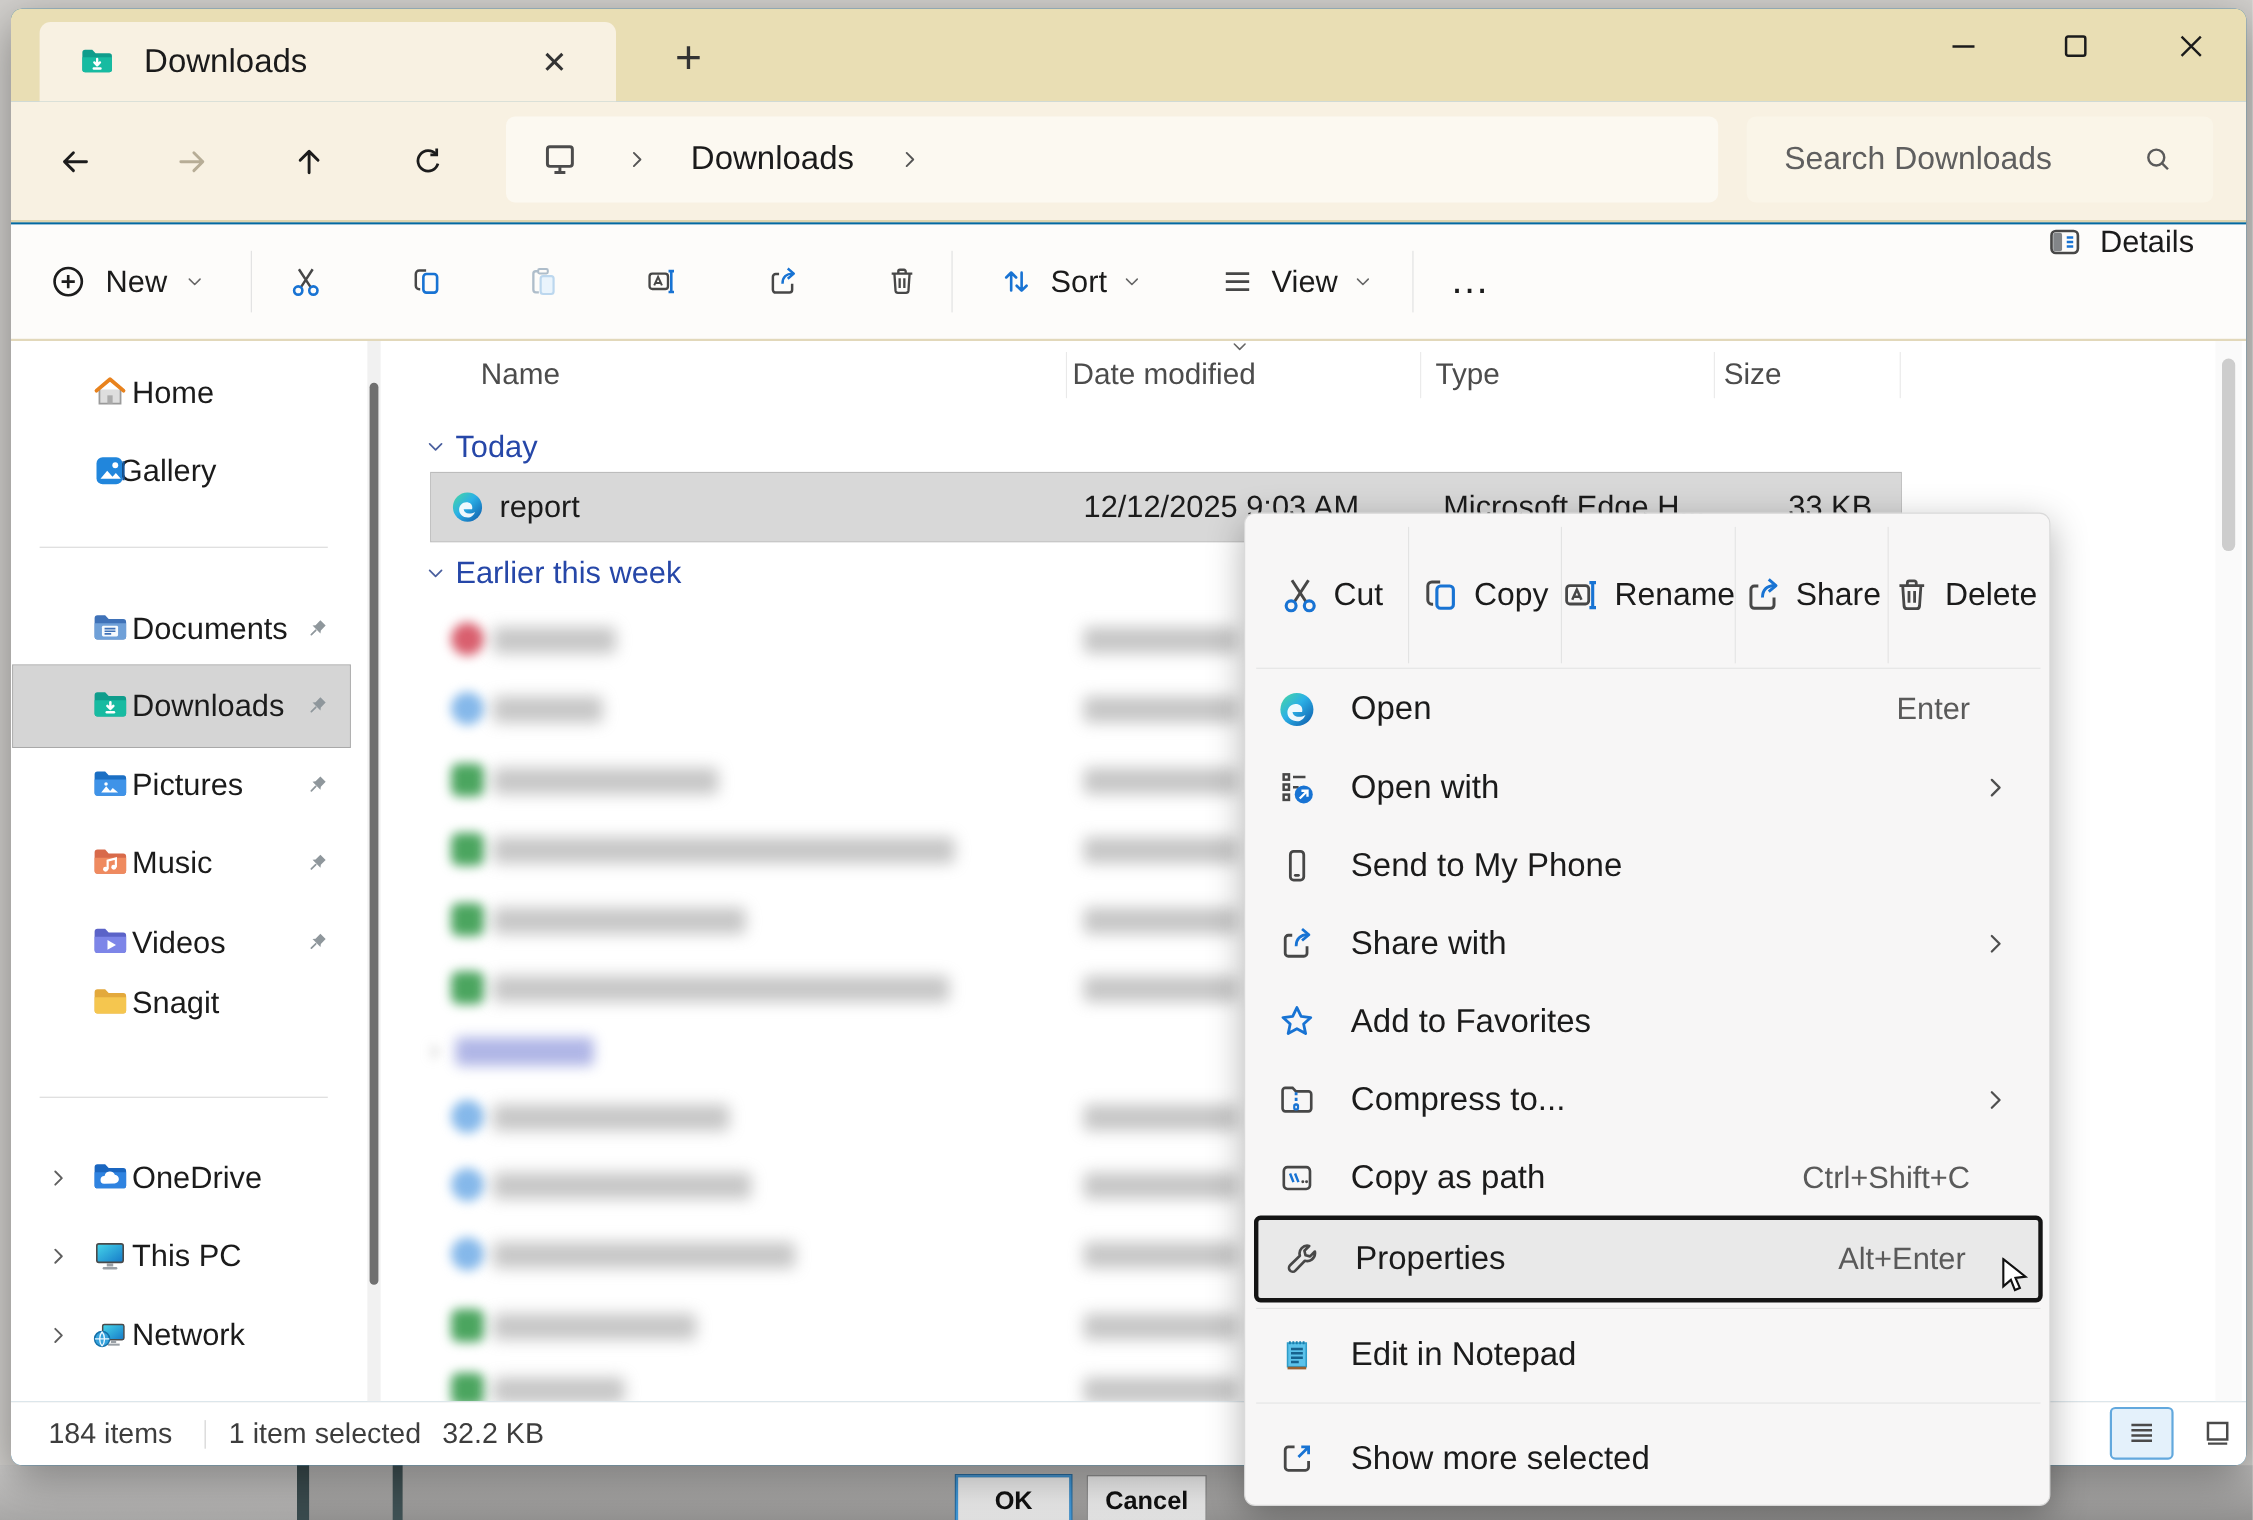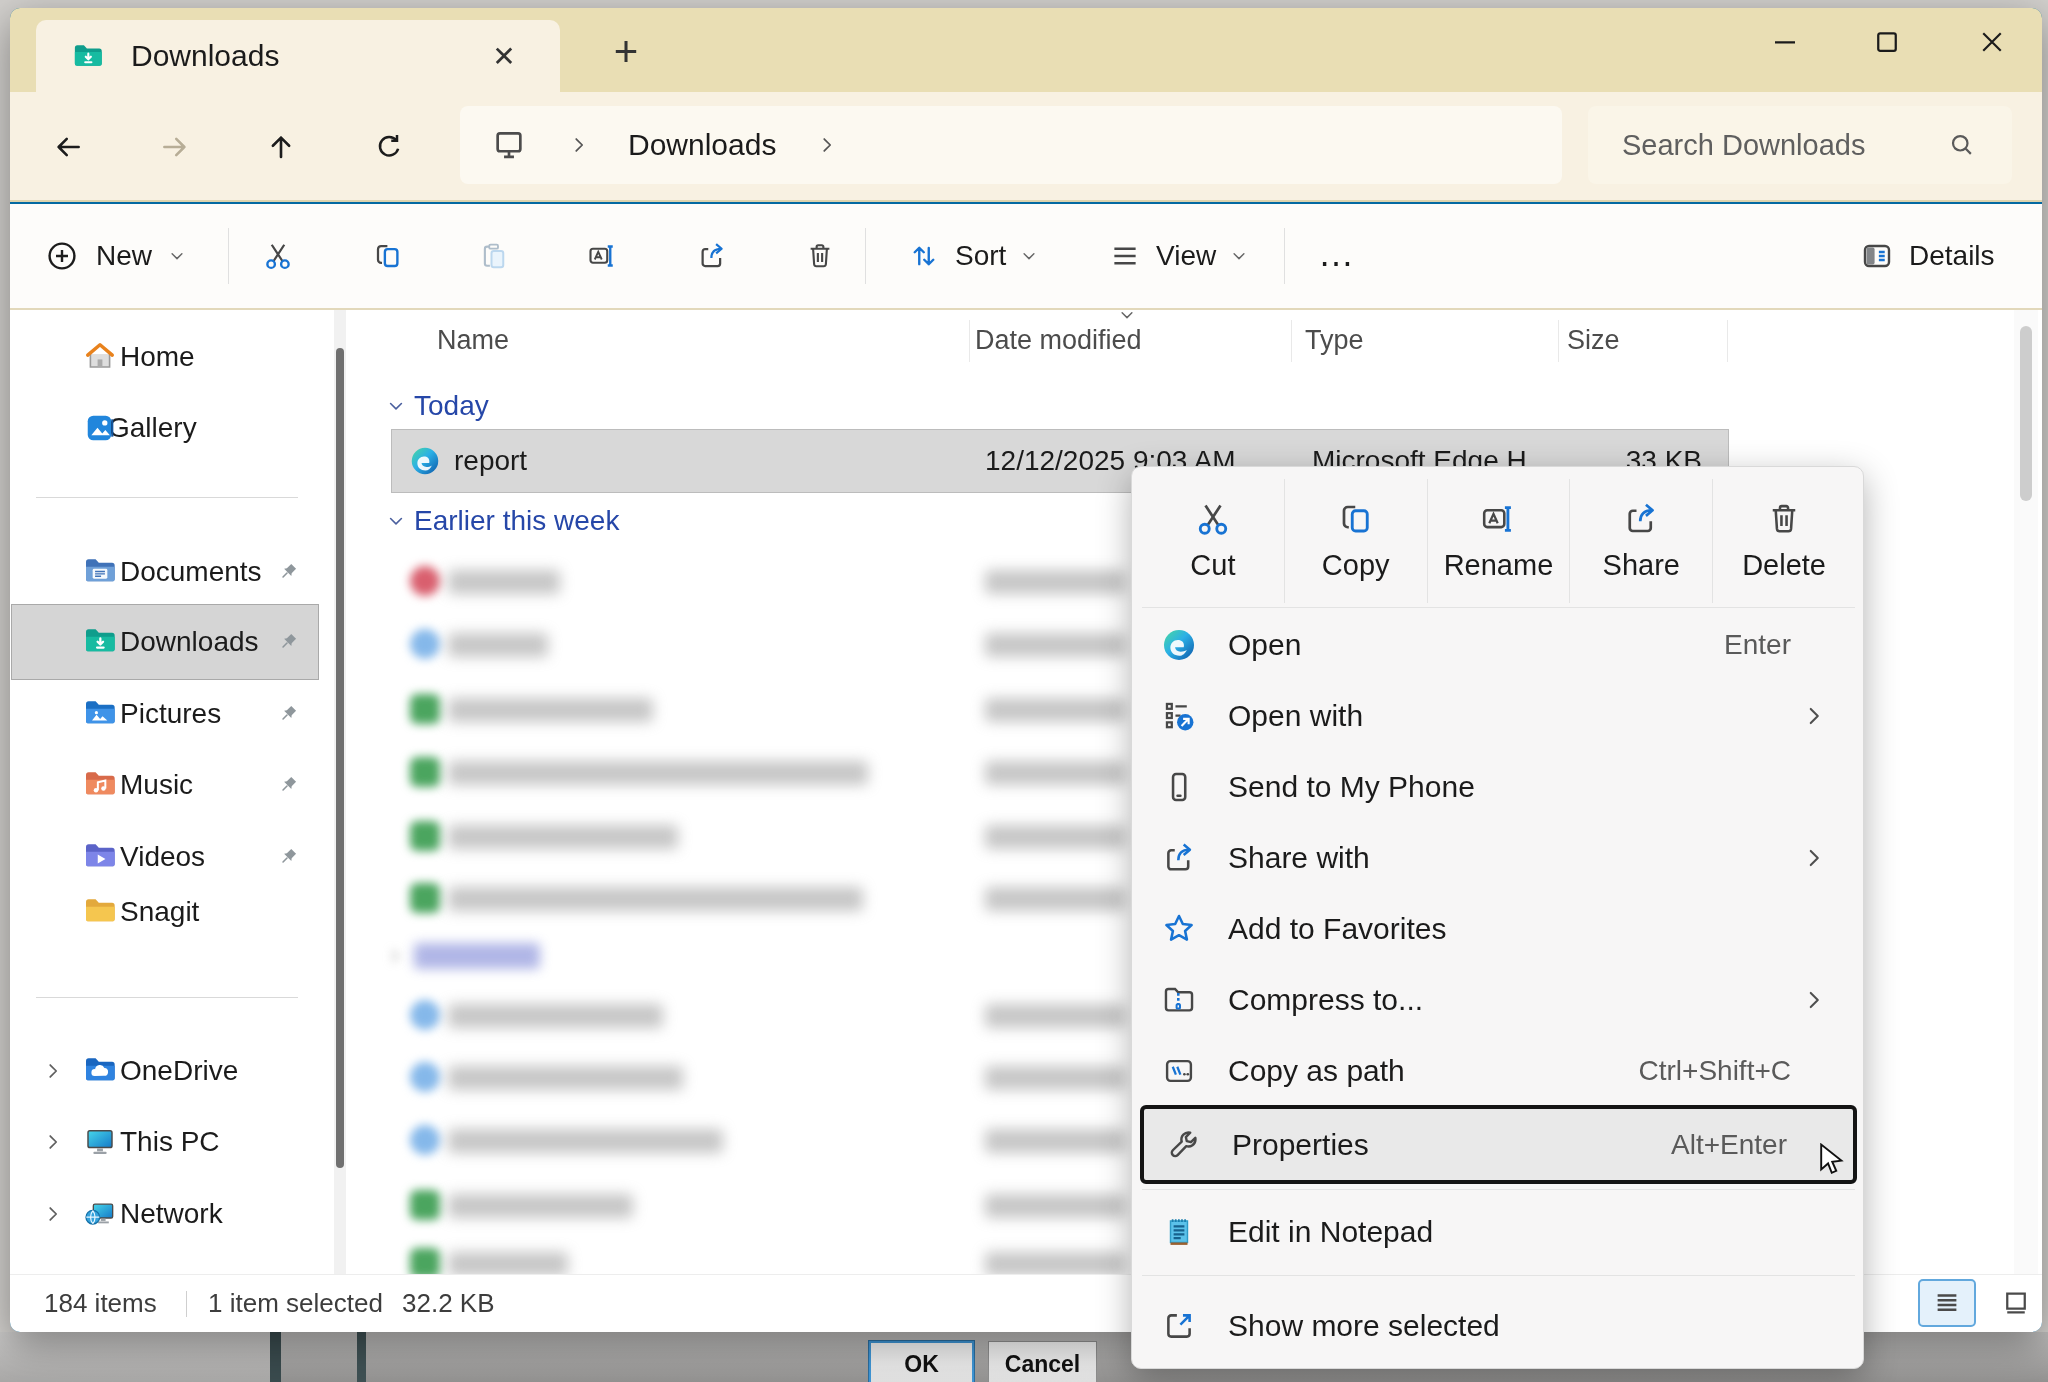--- a/index.html
+++ b/index.html
@@ -50,21 +50,21 @@
   .mthumb{left:6px;top:16px;width:12px;height:175px;background:#cdcdcd;border-radius:6px}
   
   .statusbar{left:0;top:1266px;width:100%;height:58px;background:#fff;border-top:1px solid #ededed}
   .sttxt{font-size:26px;color:#3d3d3d;top:0;height:58px;line-height:56px}
   .viewbtn{top:4px;width:58px;height:48px;border-radius:5px;display:flex;align-items:center;justify-content:center}
   .viewbtn.on{background:#e4f1fb;border:2px solid #62a8dd}
   
   .cmenu{left:1131px;top:466px;width:733px;height:903px;background:#f7f6f6;border:1px solid #d9d9d9;
          border-radius:10px;box-shadow:0 10px 34px rgba(0,0,0,.30);z-index:50}
   .qrow{left:10px;top:12px;width:713px;height:124px;display:flex}
-  .qcell{flex:1;display:flex;flex-direction:column;align-items:center;justify-content:center;gap:12px}
+  .qcell{flex:1;display:flex;flex-direction:row;align-items:center;justify-content:center;gap:12px}
   .qcell:not(:last-child){border-right:1px solid #e3e3e3}
   .qlbl{font-size:29px}
   .qico{width:36px;height:36px}
   .mdiv{left:10px;width:713px;height:1px;background:#e3e3e3}
   .mi{left:8px;width:717px;height:71px;display:flex;align-items:center}
   .mico{width:34px;height:34px;margin-left:22px}
   .milabel{font-size:30px;margin-left:32px}
   .mishort{position:absolute;right:66px;font-size:28px;color:#5a5a5a}
   .michev{position:absolute;right:30px;width:26px;height:26px;color:#4f4f4f}
   .mi.hl{border:4px solid #141414;border-radius:6px;background:#e9e9e9;height:79px}
@@ -388,21 +388,21 @@
       <svg class="i" style="width:30px;height:30px">
           <use href="#sym-view"></use>
         </svg>
       <span class="tbtxt" style="margin-left:16px">View</span>
       <svg class="i" style="width:18px;height:18px;margin-left:14px;color:#666">
           <use href="#sym-chevd"></use>
         </svg>
     </div>
     <div class="abs tsep" style="left:1274px"></div>
     <div class="abs tbtxt" style="left:1308px;top:0;height:100px;display:flex;align-items:center;font-size:36px;letter-spacing:2px">…</div>
-    <div class="abs" style="left:1851px;top:0;height:104px;display:flex;align-items:center">
+    <div class="abs" style="left:1851px;top:0;height:104px;display:flex;align-items:flex-start">
       <svg class="i" style="width:32px;height:32px">
           <use href="#sym-details"></use>
         </svg>
       <span class="tbtxt" style="margin-left:16px">Details</span>
     </div>
   </div>
 
   <div class="abs content">
 
     <div class="abs" style="left:0;top:0;width:320px;height:964px">

